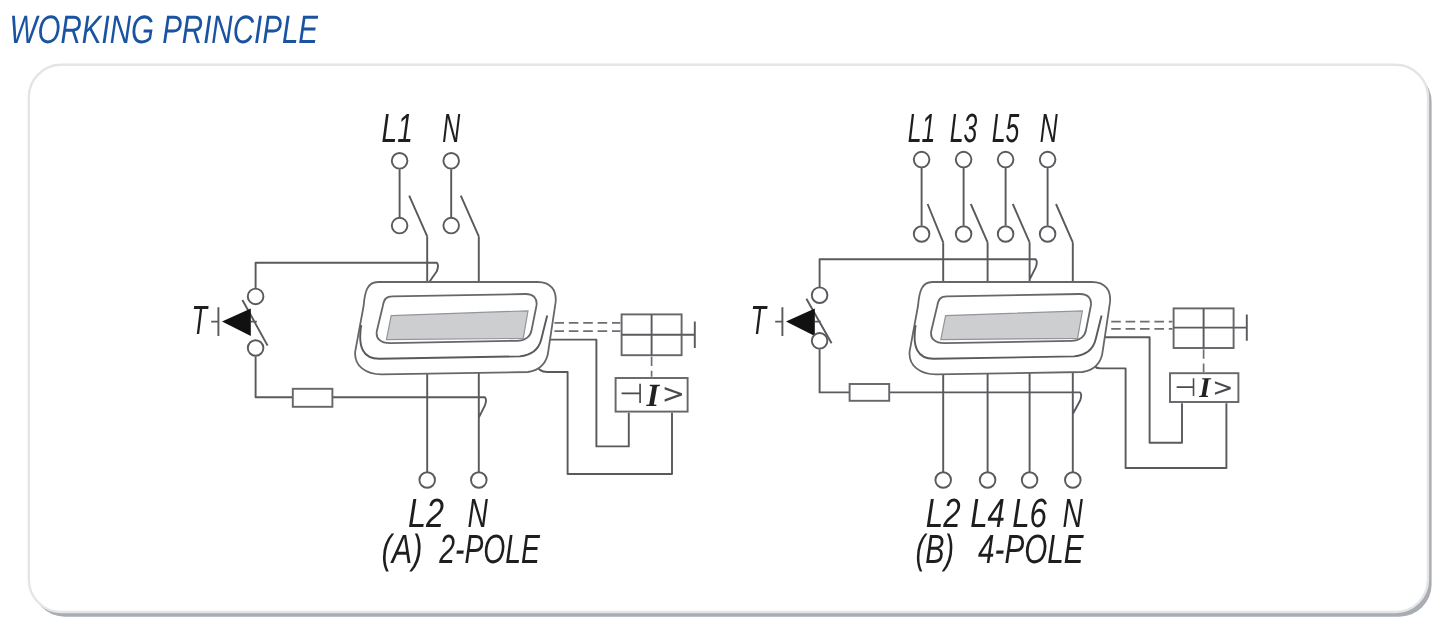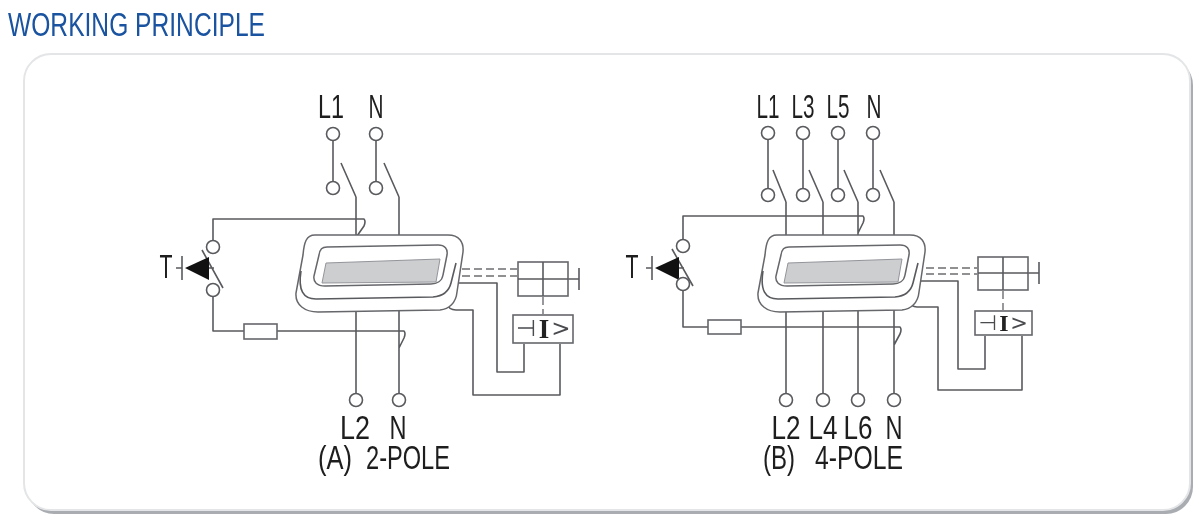--- a/index.html
+++ b/index.html
@@ -1,17 +1,17 @@
 <!DOCTYPE html>
 <html><head>
 <meta charset="utf-8">
 <style>
   html,body{margin:0;padding:0;background:#ffffff;}
   body{width:1199px;height:528px;overflow:hidden;}
-  .stage{position:relative;width:1199px;height:416px;}
+  .stage{position:relative;width:1199px;height:416px;font-style:italic;}
   svg{display:block;}
   .w{fill:none;stroke:#595a5e;stroke-width:1.6;stroke-linejoin:round;stroke-linecap:butt;}
   .dash{fill:none;stroke:#6d6e72;stroke-width:1.4;stroke-dasharray:8 4;}
   .node{fill:#ffffff;stroke:#595a5e;stroke-width:1.6;}
   .box{fill:#ffffff;stroke:#66676b;stroke-width:1.6;}
   .cOut{fill:#ffffff;stroke:#66676b;stroke-width:1.5;stroke-linejoin:round;}
   .gquad{stroke:#94959a;stroke-width:1;}
   .lbl{font-family:"Liberation Sans","DejaVu Sans",sans-serif;font-size:34px;fill:#1e1e1e;text-anchor:middle;}
   .title{font-family:"Liberation Sans","DejaVu Sans",sans-serif;font-size:33px;text-anchor:start;}
   .tripI{font-family:"Liberation Serif","DejaVu Serif",serif;font-weight:bold;fill:#222;text-anchor:middle;}

